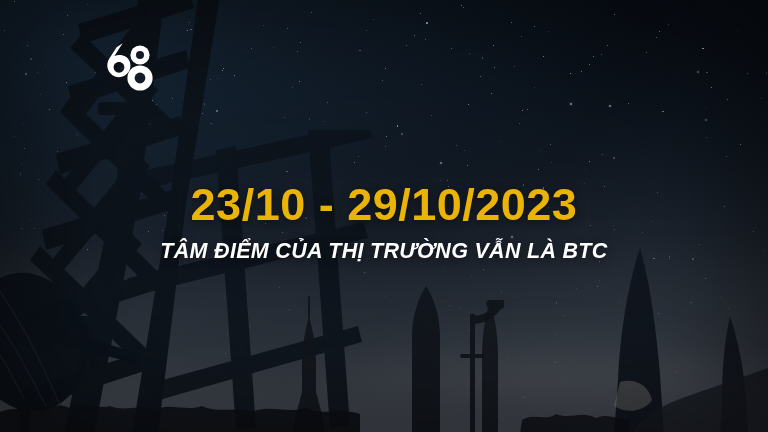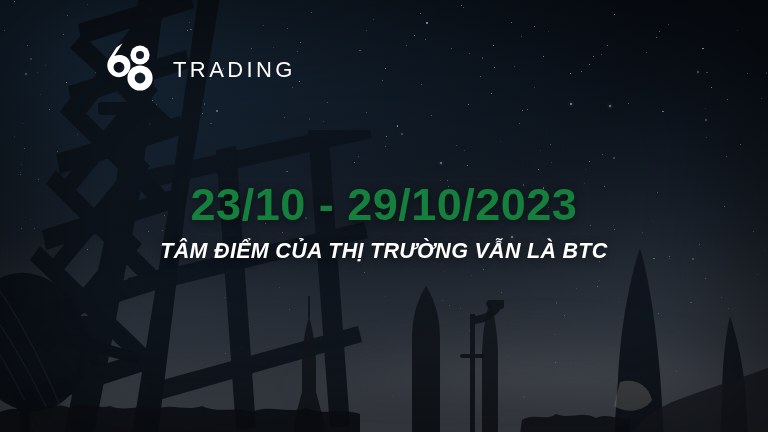--- a/index.html
+++ b/index.html
@@ -77,21 +77,21 @@
   }
   .pill{
     border:2px solid #ffffff;border-radius:24px;
     padding:7px 26px 8px;
     color:#ffffff;font-size:23px;font-weight:700;letter-spacing:.4px;
     white-space:nowrap;
     text-shadow:0 1px 6px rgba(0,0,0,.45);
   }
   .date{
     margin-top:19px;
-    color:#15803d;font-size:45px;font-weight:700;letter-spacing:.5px;
+    color:#eab308;font-size:45px;font-weight:700;letter-spacing:.5px;
     white-space:nowrap;line-height:1;
     text-shadow:0 2px 10px rgba(0,0,0,.5);
   }
   .subtitle{
     margin-top:14px;
     color:#ffffff;font-size:21.5px;font-weight:700;font-style:italic;
     letter-spacing:.3px;white-space:nowrap;line-height:1;
     text-shadow:0 2px 8px rgba(0,0,0,.5);
   }
 </style>
@@ -531,21 +531,20 @@
                  C 24.4 23.3 22.0 20.9 19.0 20.9 Z" fill="#ffffff"></path>
 
         <circle cx="40.0" cy="14.0" r="9.6" fill="#ffffff"></circle>
         <circle cx="40.0" cy="14.0" r="4.0" fill="#131d29"></circle>
 
         <circle cx="40.0" cy="37.0" r="12.6" fill="#ffffff"></circle>
         <circle cx="40.0" cy="37.0" r="5.4" fill="#131d29"></circle>
       </svg>
     </span>
     <span class="logo-word">
-      <span class="logo-bottom">TRADING</span>
     </span>
   </div>
 
   <div class="center">
     <div class="date">23/10 - 29/10/2023</div>
     <div class="subtitle">TÂM ĐIỂM CỦA THỊ TRƯỜNG VẪN LÀ BTC</div>
   </div>
 
 </div>
 

